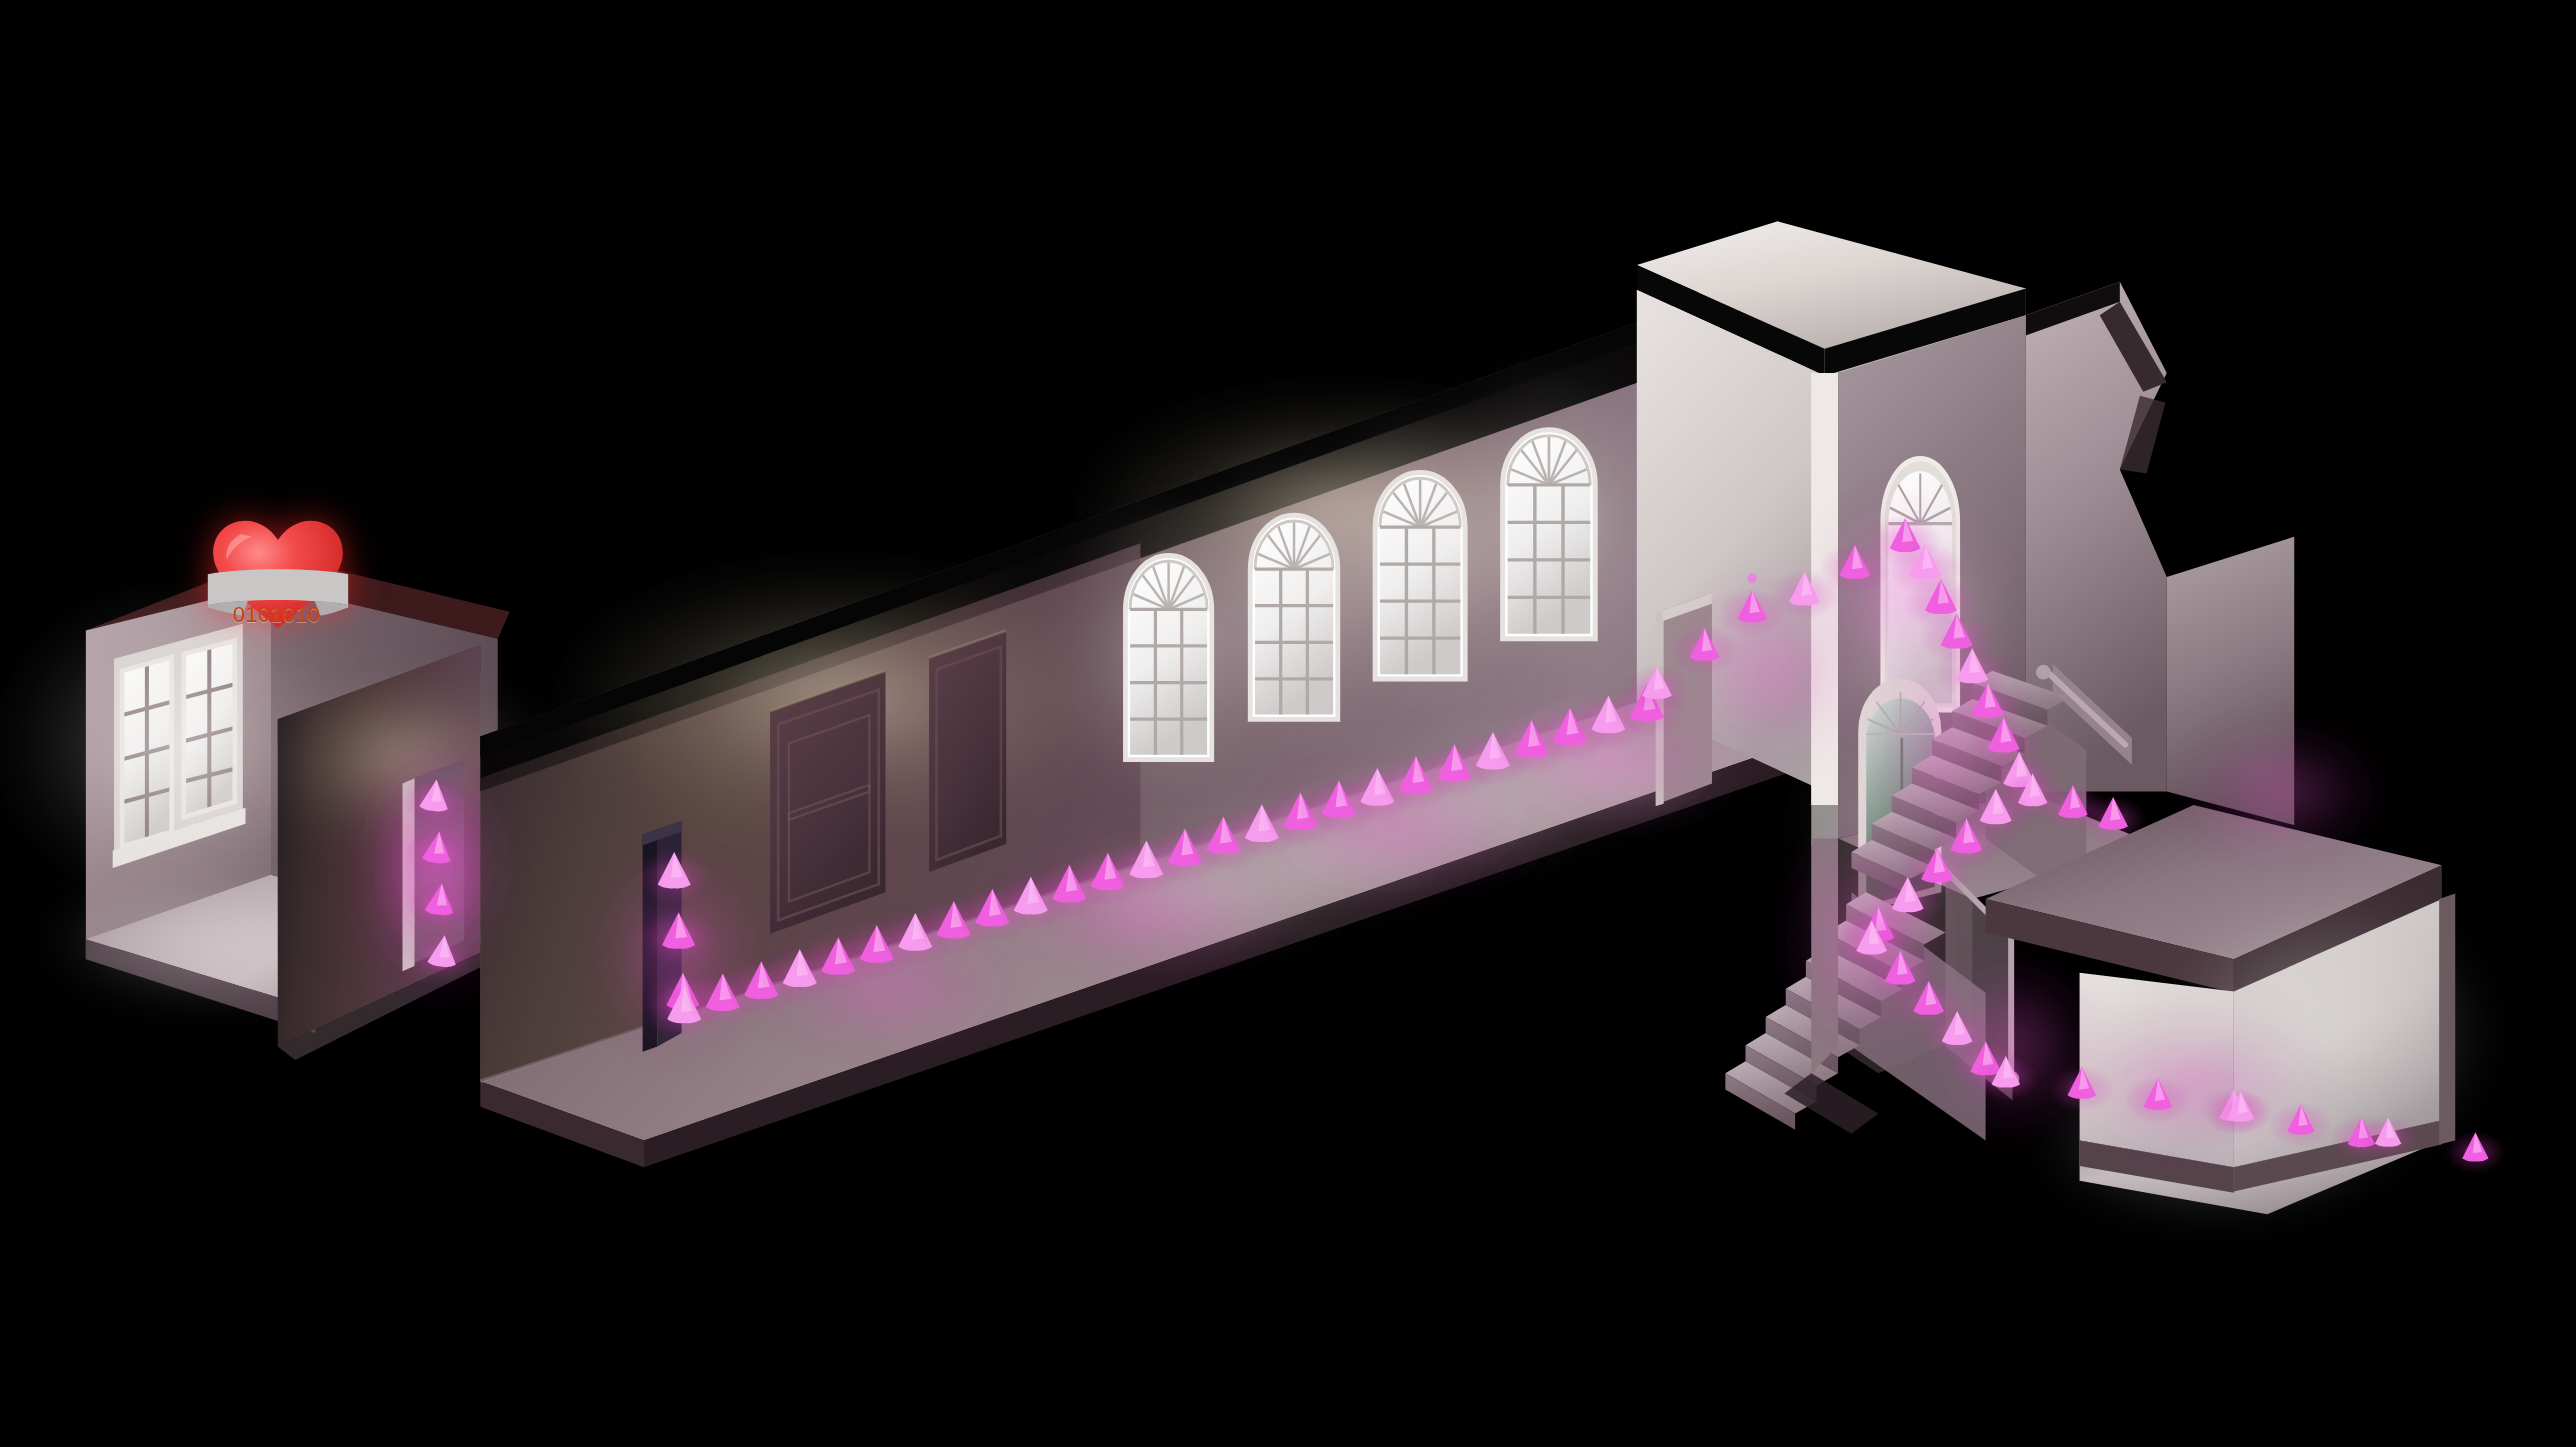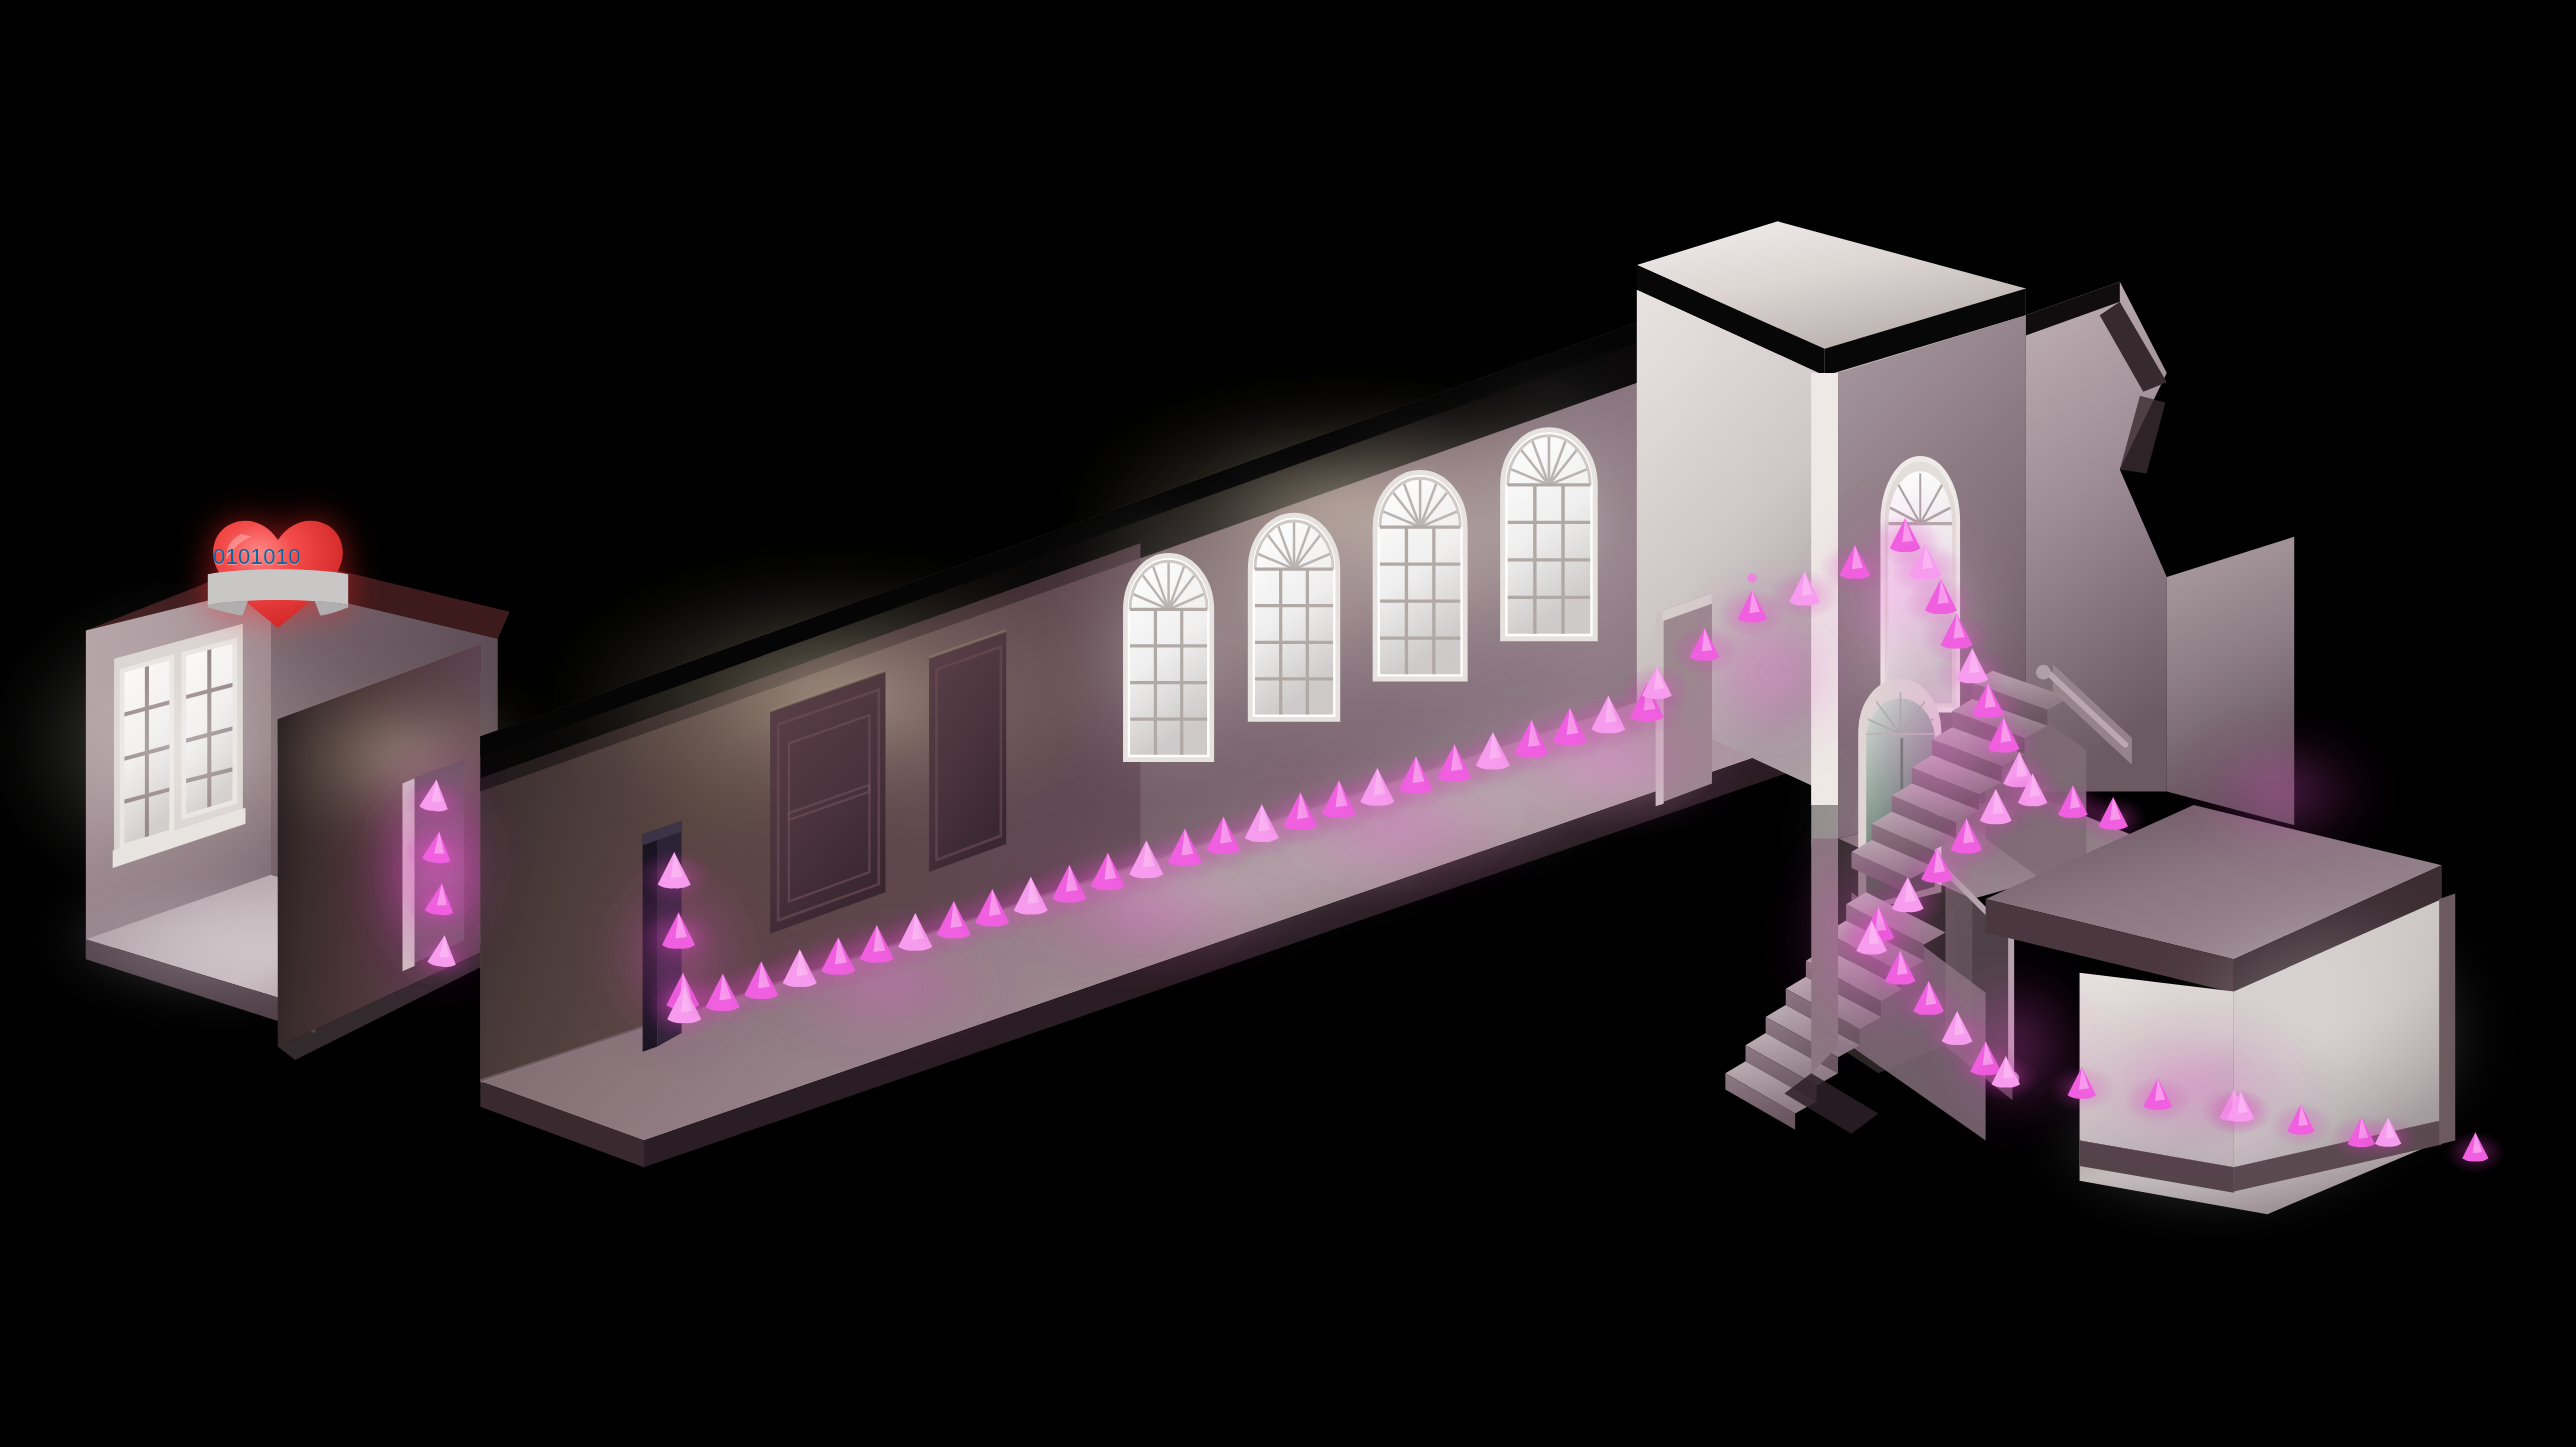--- a/index.html
+++ b/index.html
@@ -11,23 +11,23 @@
   #stage{position:absolute;inset:0;background:#000;}
   #scene{position:absolute;inset:0;}
 
   
   #heartMarker{
     position:absolute;left:201px;top:510px;width:154px;height:127px;
     filter:drop-shadow(0 0 17.4px rgba(255,40,40,.55));
   }
   #heartMarker svg{width:100%;height:100%;display:block;}
   #bannerText{
-    position:absolute;left:213px;top:542px;width:127px;height:29.5px;
-    color:#0369a1;font-size:22px;font-weight:400;letter-spacing:0.3px;
-    text-align:left;line-height:29.5px;
+    position:absolute;left:213px;top:600px;width:127px;height:29.5px;
+    color:#c2410c;font-size:22px;font-weight:400;letter-spacing:0.3px;
+    text-align:center;line-height:29.5px;
     font-family:"Liberation Sans","DejaVu Sans",sans-serif;
     text-shadow:0 0.7px 0 rgba(255,255,255,.35);
   }
 </style>
 </head>
 <body>
 
 <div id="stage">
   <svg id="scene" viewBox="0 0 3840 2158" preserveAspectRatio="none">
     <defs>

